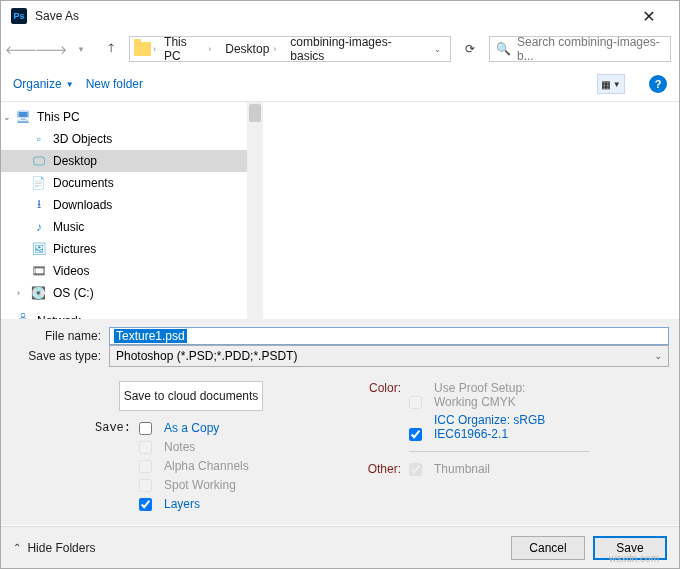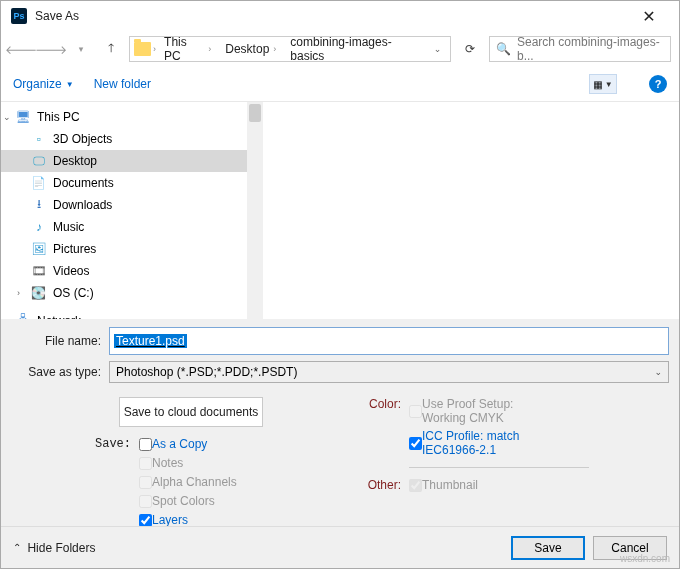--- a/index.html
+++ b/index.html
@@ -21,21 +21,21 @@
 .crumb{display:flex;align-items:center;gap:4px;padding:0 6px;height:100%;}
 .crumb .chev{color:#888;font-size:9px;}
 .crumbtext{color:#222;}
 .spacer-crumb{flex:1;}
 .dropchev{color:#666;width:18px;text-align:center;font-size:9px;}
 .refresh{width:26px;height:26px;display:flex;align-items:center;justify-content:center;color:#444;}
 .searchbox{width:182px;height:26px;border:1px solid #ccc;display:flex;align-items:center;padding:0 6px;gap:6px;color:#777;}
 .searchicon{font-size:12px;color:#777;}
 
 
-.toolbar{display:flex;align-items:center;height:34px;padding:0 12px;gap:20px;}
+.toolbar{display:flex;align-items:center;height:34px;padding:0 12px;gap:12px;}
 .tbtn{display:flex;align-items:center;gap:4px;color:#0066cc;}
 .tbtn .caret{font-size:8px;color:#0066cc;}
 .tspacer{flex:1;}
 .viewbtn{width:28px;height:20px;background:#e8f0fa;border:1px solid #c5d8ee;display:flex;align-items:center;justify-content:center;}
 .viewcaret{font-size:8px;color:#333;margin-left:2px;}
 .helpbtn{width:18px;height:18px;border-radius:50%;background:#0078d7;color:#fff;display:flex;align-items:center;justify-content:center;font-size:11px;font-weight:bold;margin-left:12px;}
 
 
 .split{display:flex;height:218px;border-top:1px solid #e8e8e8;}
 .tree{width:262px;overflow:hidden;position:relative;}
@@ -54,54 +54,54 @@
 .ic-music{color:#2a96d0;}
 .ic-pic{color:#2a96d0;}
 .ic-vid{color:#444;}
 .ic-disk{color:#888;}
 .ic-net{color:#4a90d9;}
 .chevr{position:absolute;left:2px;font-size:9px;color:#666;}
 .content{flex:1;display:flex;align-items:flex-start;justify-content:center;padding-top:18px;color:#555;border-left:1px solid #eee;}
 
 
 .formarea{background:#f0f0f0;padding:8px 10px 6px 10px;}
-.row{display:flex;align-items:center;margin-bottom:6px;}
+.row{display:flex;align-items:center;}
 .lbl{width:98px;text-align:right;padding-right:8px;color:#222;}
-.fileinput{flex:1;height:28px;border:1px solid #7aa7d8;background:#fff;padding:0 4px;display:flex;align-items:center;text-decoration:underline;}
+.fileinput{flex:1;height:18px;border:1px solid #7aa7d8;background:#fff;padding:0 4px;display:flex;align-items:center;}
 .fileinput .seltext{background:#0078d7;color:#fff;padding:0 2px;}
 .typebox{flex:1;height:22px;border:1px solid #aeaeae;background:#efefef;padding:0 6px;display:flex;align-items:center;}
 .typebox .dd{margin-left:auto;font-size:9px;color:#555;}
 
 .options{display:flex;padding:6px 0 8px 0;margin-top:8px;}
 .leftopt{width:352px;display:flex;flex-direction:column;}
 .cloudbtn{margin-left:108px;width:144px;height:30px;background:#fff;border:1px solid #c9c9c9;display:flex;align-items:center;justify-content:center;color:#222;}
 .saveopts{display:flex;margin-top:10px;}
 .saveoptlbl{width:128px;text-align:right;padding-right:8px;color:#222;font-family:Liberation Mono, monospace;}
 .chkcol{display:flex;flex-direction:column;gap:5px;}
-.chk{display:flex;align-items:center;gap:0;}
+.chk{display:flex;align-items:flex-end;gap:12px;}
 .chk input{width:13px;height:13px;}
 .chk.link span{color:#0066cc;}
 .chk.dim span{color:#999;}
 .chk.dim input{opacity:0.45;}
 
 .rightopt{flex:1;display:flex;flex-direction:column;gap:6px;}
 .rrow{display:flex;}
 .rlbl{width:46px;text-align:right;padding-right:8px;color:#7f1d1d;}
 .rchkcol{display:flex;flex-direction:column;gap:4px;}
 .divline{height:1px;background:#ccc;margin:4px 0 4px 46px;width:180px;}
 
 
 .footer{position:absolute;bottom:0;left:0;right:0;height:42px;background:#f0f0f0;display:flex;align-items:center;padding:0 12px;border-top:1px solid #ddd;}
 .hidefolders{display:flex;align-items:center;gap:6px;color:#222;}
 .hidefolders .ar{font-size:10px;}
 .fspacer{flex:1;}
 .actbtn{width:74px;height:24px;border:1px solid #aeaeae;background:#e8e8e8;display:flex;align-items:center;justify-content:center;margin-left:8px;}
 .actbtn.primary{border:2px solid #0078d7;background:#e8e8e8;}
 
-.watermark{position:absolute;bottom:4px;right:9px;font-size:10px;color:#bbb;margin-top:41px;}
+.watermark{position:absolute;bottom:4px;right:20px;font-size:10px;color:#bbb;margin-top:41px;}
 </style>
 </head>
 <body>
 
 <div class="titlebar">
   <div class="appicon">Ps</div>
   <div class="title">Save As</div>
   <div class="close">✕</div>
 </div>
 
@@ -233,40 +233,40 @@
           <label class="chk dim">
               <input type="checkbox" disabled="" style="">
               <span>Notes</span>
             </label>
           <label class="chk dim">
               <input type="checkbox" disabled="" style="">
               <span>Alpha Channels</span>
             </label>
           <label class="chk dim">
               <input type="checkbox" disabled="" style="">
-              <span>Spot Colors</span>
+              <span>Spot Working</span>
             </label>
           <label class="chk link">
               <input type="checkbox" checked="" style="">
               <span>Layers</span>
             </label>
         </div>
       </div>
     </div>
     <div class="rightopt">
       <div class="rrow">
         <div class="rlbl">Color:</div>
         <div class="rchkcol">
           <label class="chk dim">
               <input type="checkbox" disabled="" style="">
               <span><span>Use Proof Setup:</span><br><span>Working CMYK</span></span>
             </label>
           <label class="chk link">
               <input type="checkbox" checked="" style="">
-              <span><span>ICC Profile:  match</span><br><span>IEC61966-2.1</span></span>
+              <span><span>ICC Organize:  sRGB</span><br><span>IEC61966-2.1</span></span>
             </label>
         </div>
       </div>
       <div class="divline"></div>
       <div class="rrow">
         <div class="rlbl">Other:</div>
         <div class="rchkcol">
           <label class="chk dim">
               <input type="checkbox" checked="" disabled="" style="">
               <span>Thumbnail</span>
@@ -276,21 +276,21 @@
     </div>
   </div>
 </div>
 
 <div class="footer">
   <div class="hidefolders">
       <span class="ar">⌃</span>
       <span>Hide Folders</span>
     </div>
   <div class="fspacer"></div>
+  <div class="actbtn">
+      <span>Cancel</span>
+    </div>
   <div class="actbtn primary">
       <span>Save</span>
     </div>
-  <div class="actbtn">
-      <span>Cancel</span>
-    </div>
 </div>
 
 <div class="watermark">wsxdn.com</div>
 
 </body></html>

